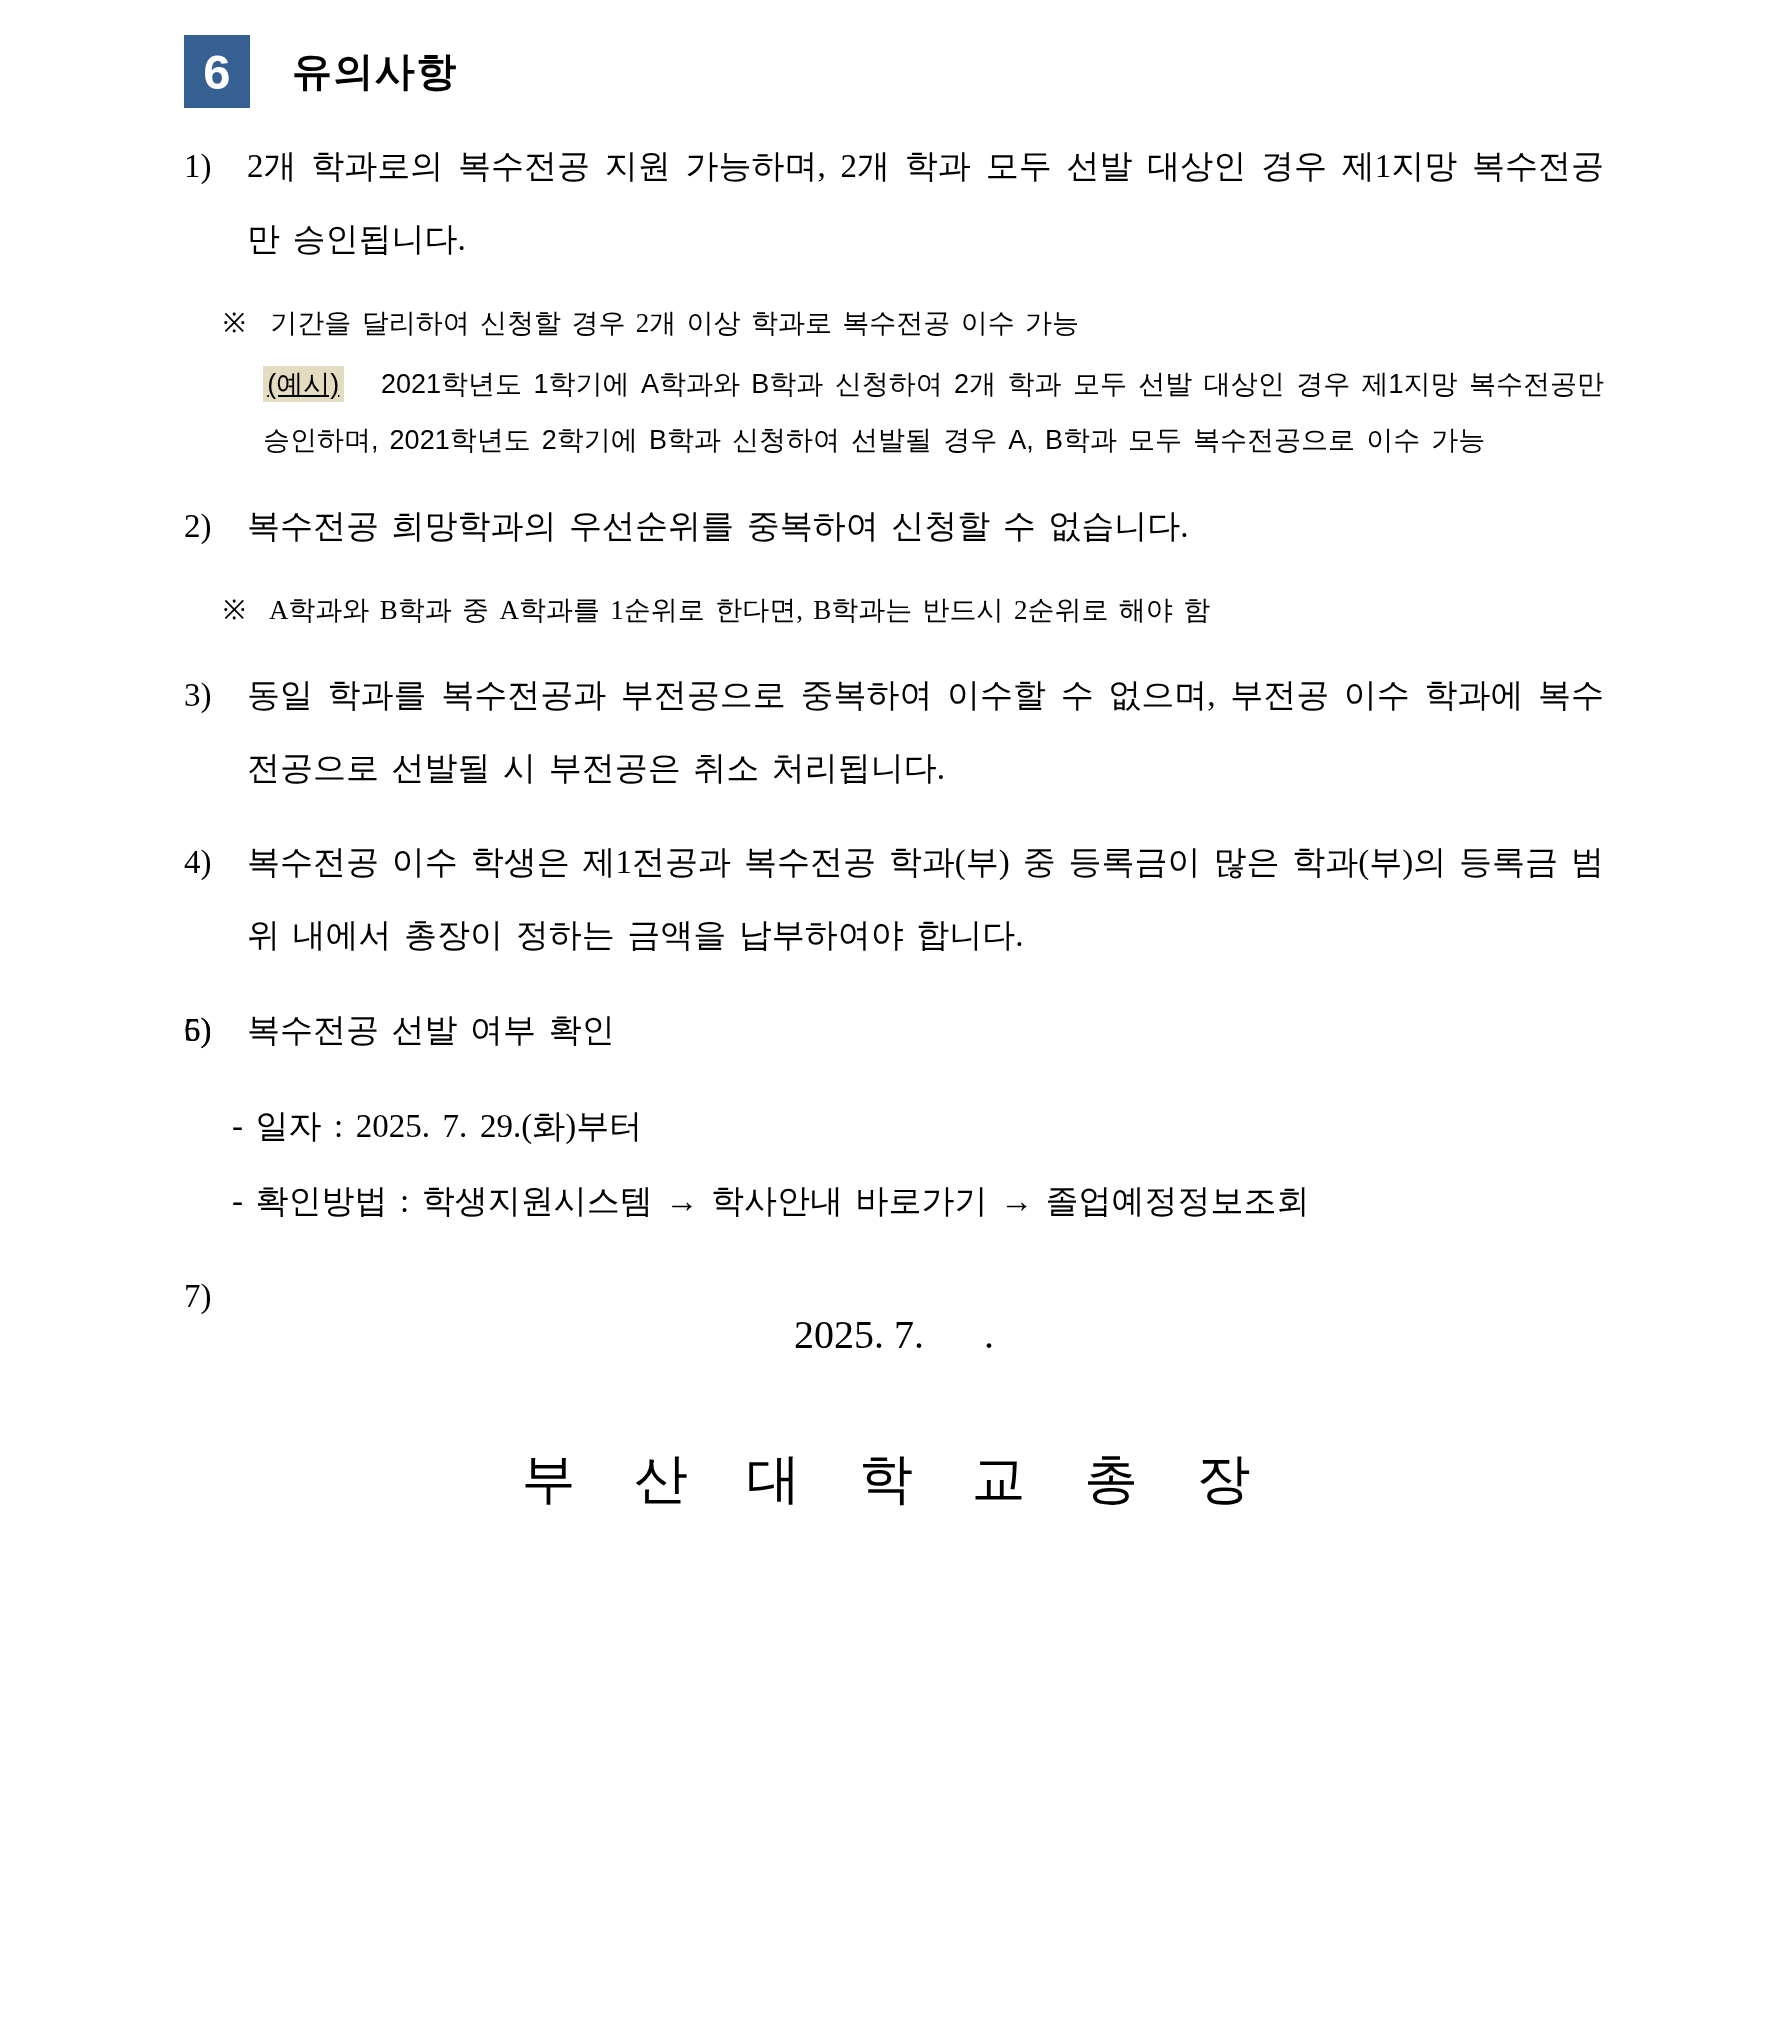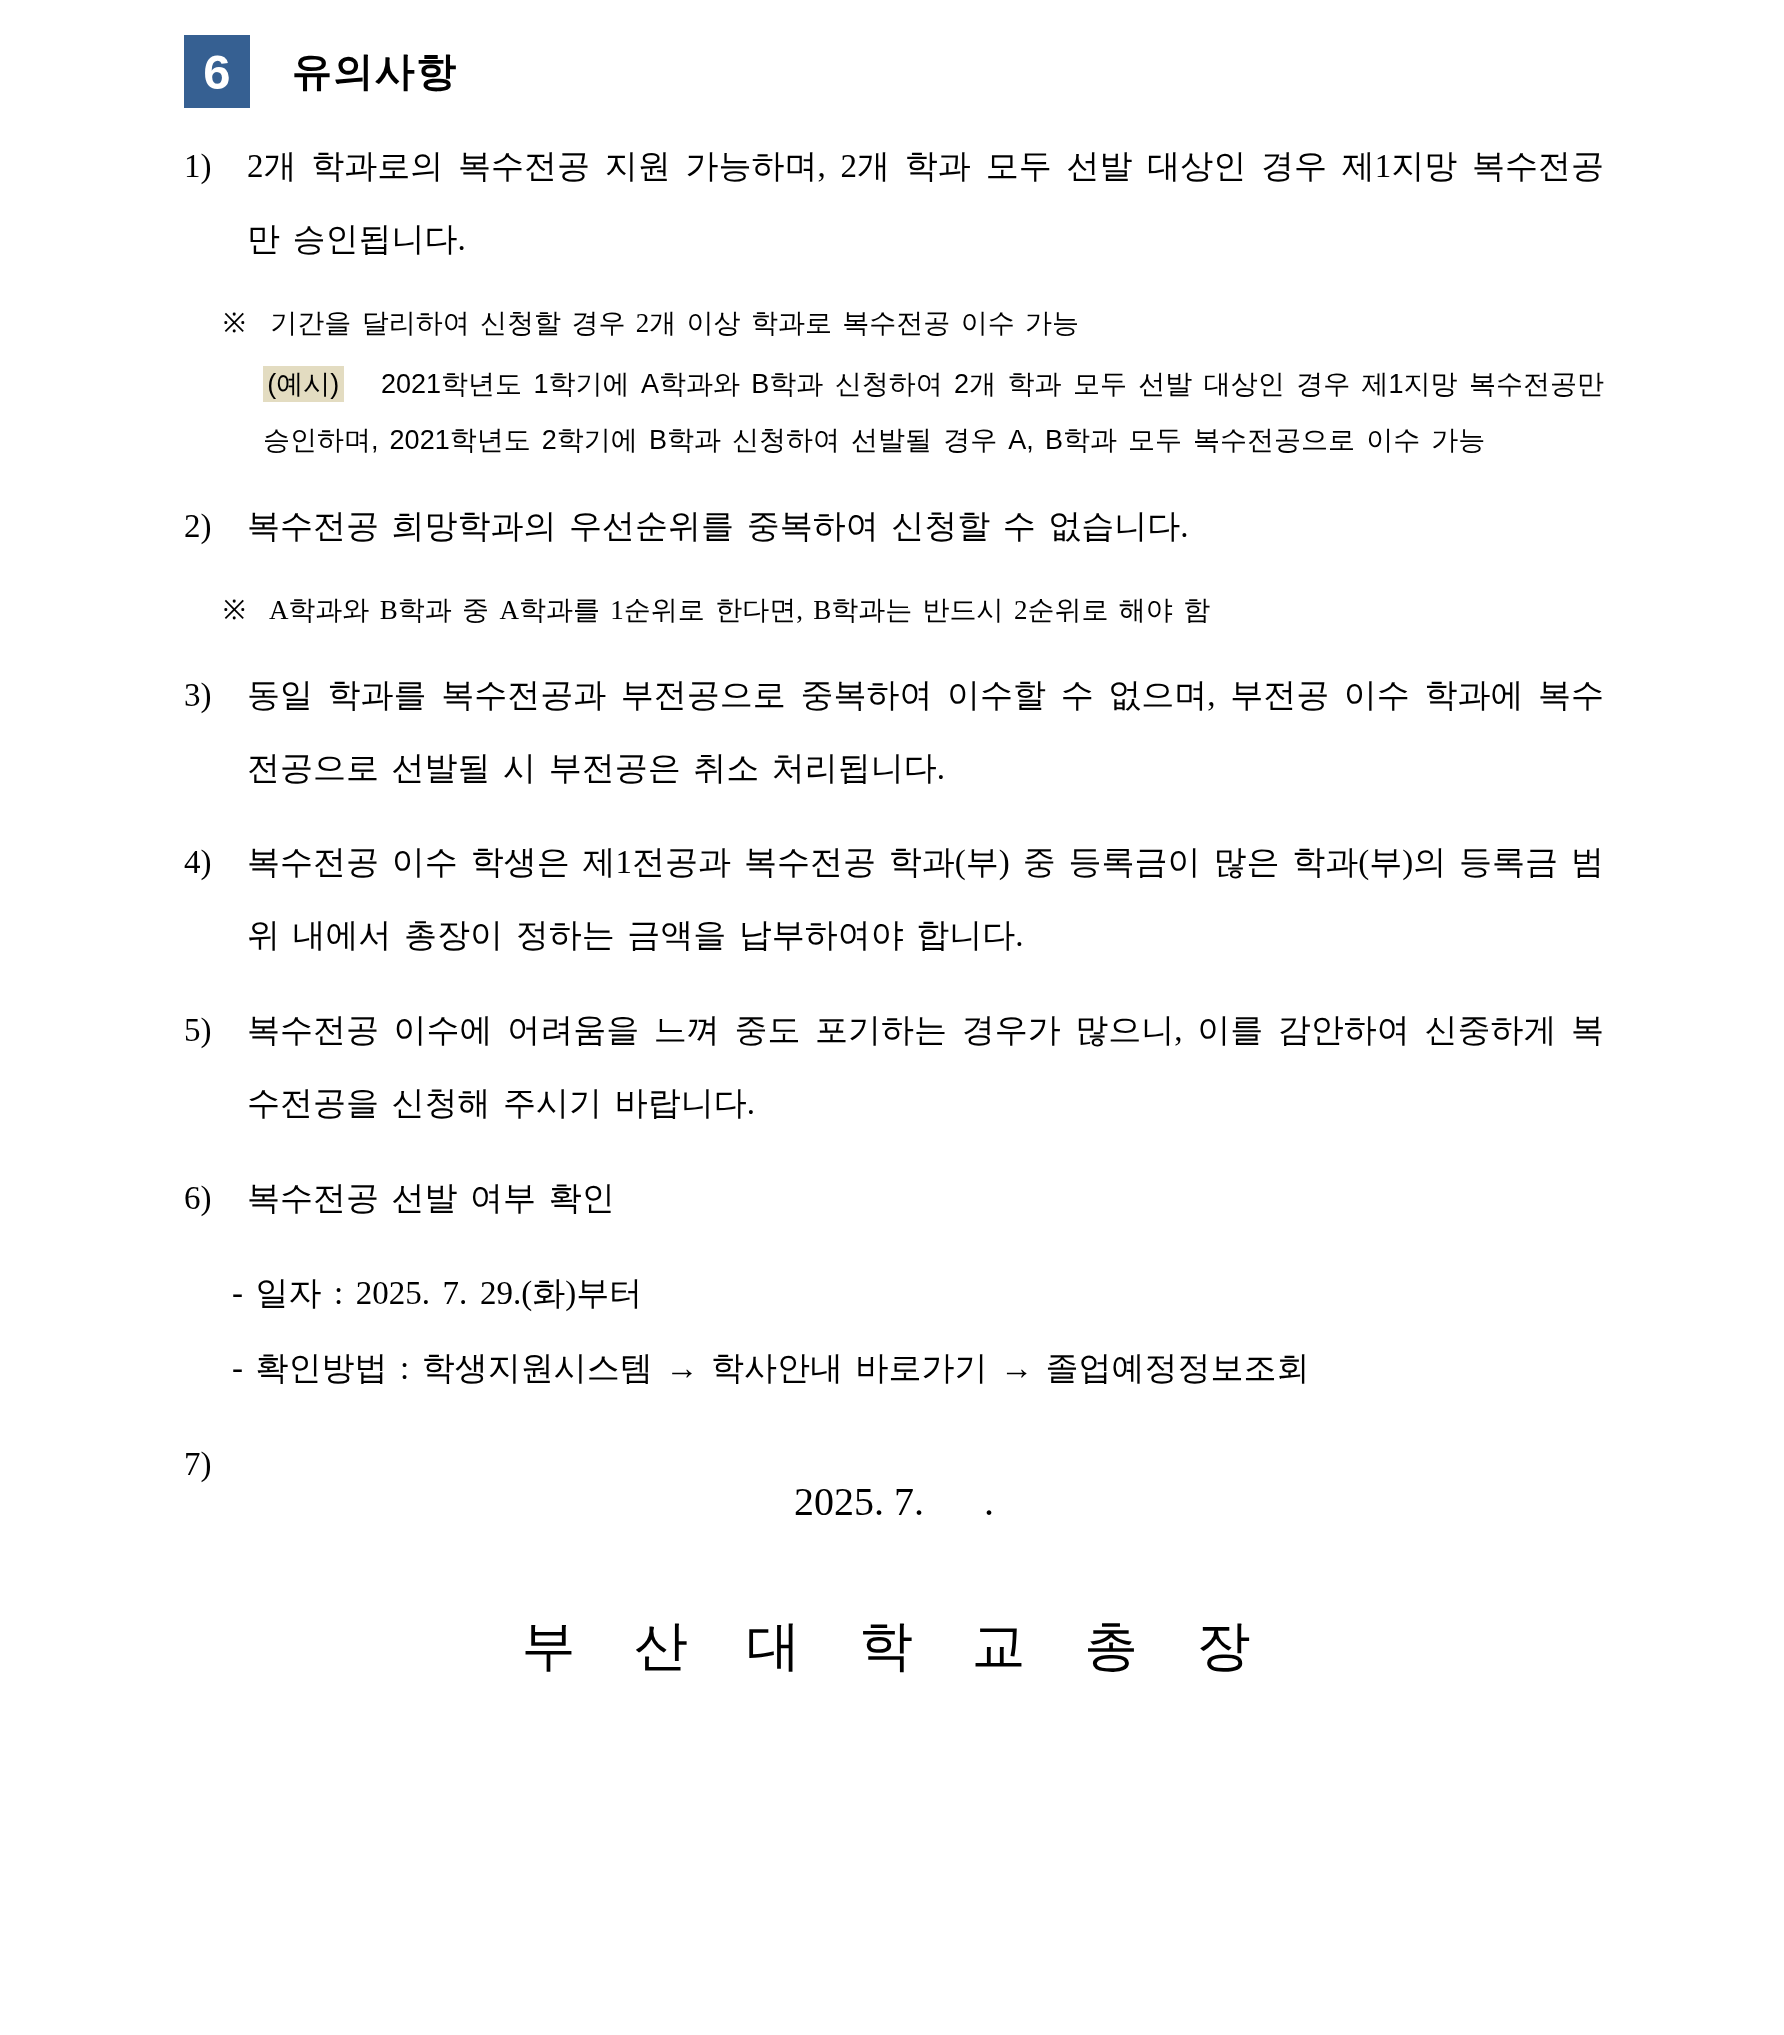--- a/index.html
+++ b/index.html
@@ -73,20 +73,21 @@
     font-family: "Liberation Sans", "DejaVu Sans", sans-serif;
     font-size: 27px;
     line-height: 56px;
     text-align: justify;
     word-spacing: 3.6px;
   }
   .example .hl {
     background: var(--example-highlight, #E3DCC1);
     padding: 2.9px 4.3px;
     margin-right: 26px;
+    text-decoration: underline;
   }
   .subitem {
     margin: 0 0 0 48px;
     font-size: 33px;
     line-height: 75px;
     word-spacing: 4.3px;
   }
   
   .date-line {
     text-align: center;
@@ -145,21 +146,20 @@
       <span class="txt">동일 학과를 복수전공과 부전공으로 중복하여 이수할 수 없으며, 부전공 이수 학과에 복수전공으로 선발될 시 부전공은 취소 처리됩니다.</span>
     </div>
 
     <div class="item">
       <span class="no">4)</span>
       <span class="txt">복수전공 이수 학생은 제1전공과 복수전공 학과(부) 중 등록금이 많은 학과(부)의 등록금 범위 내에서 총장이 정하는 금액을 납부하여야 합니다.</span>
     </div>
 
     <div class="item">
       <span class="no">5)</span>
-      <span class="txt">복수전공 이수에 어려움을 느껴 중도 포기하는 경우가 많으니, 이를 감안하여 신중하게 복수전공을 신청해 주시기 바랍니다.</span>
     </div>
 
     <div class="item">
       <span class="no">6)</span>
       <span class="txt">복수전공 선발 여부 확인</span>
     </div>
 
     <div class="subitem">- 일자 : 2025. 7. 29.(화)부터</div>
 
     <div class="subitem">- 확인방법 : 학생지원시스템 → 학사안내 바로가기 → 졸업예정정보조회</div>

